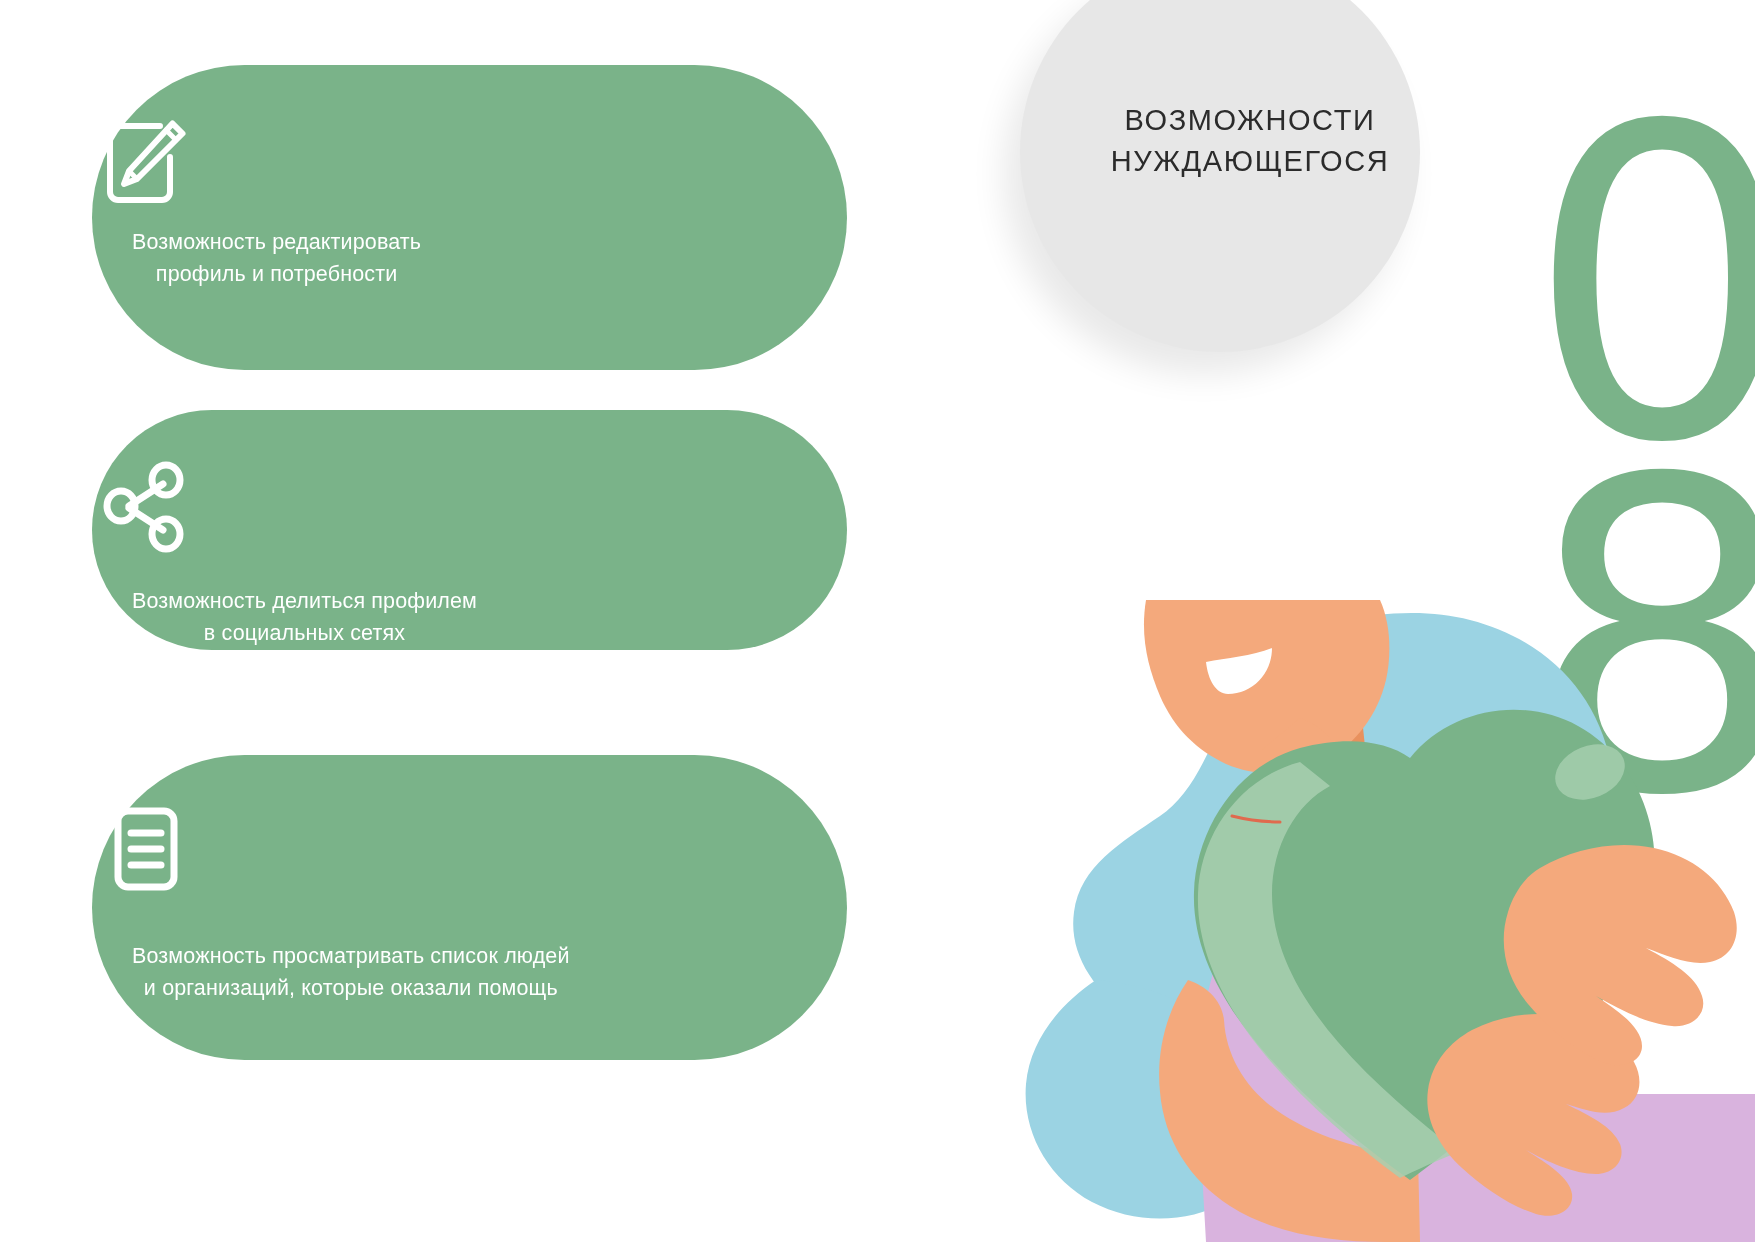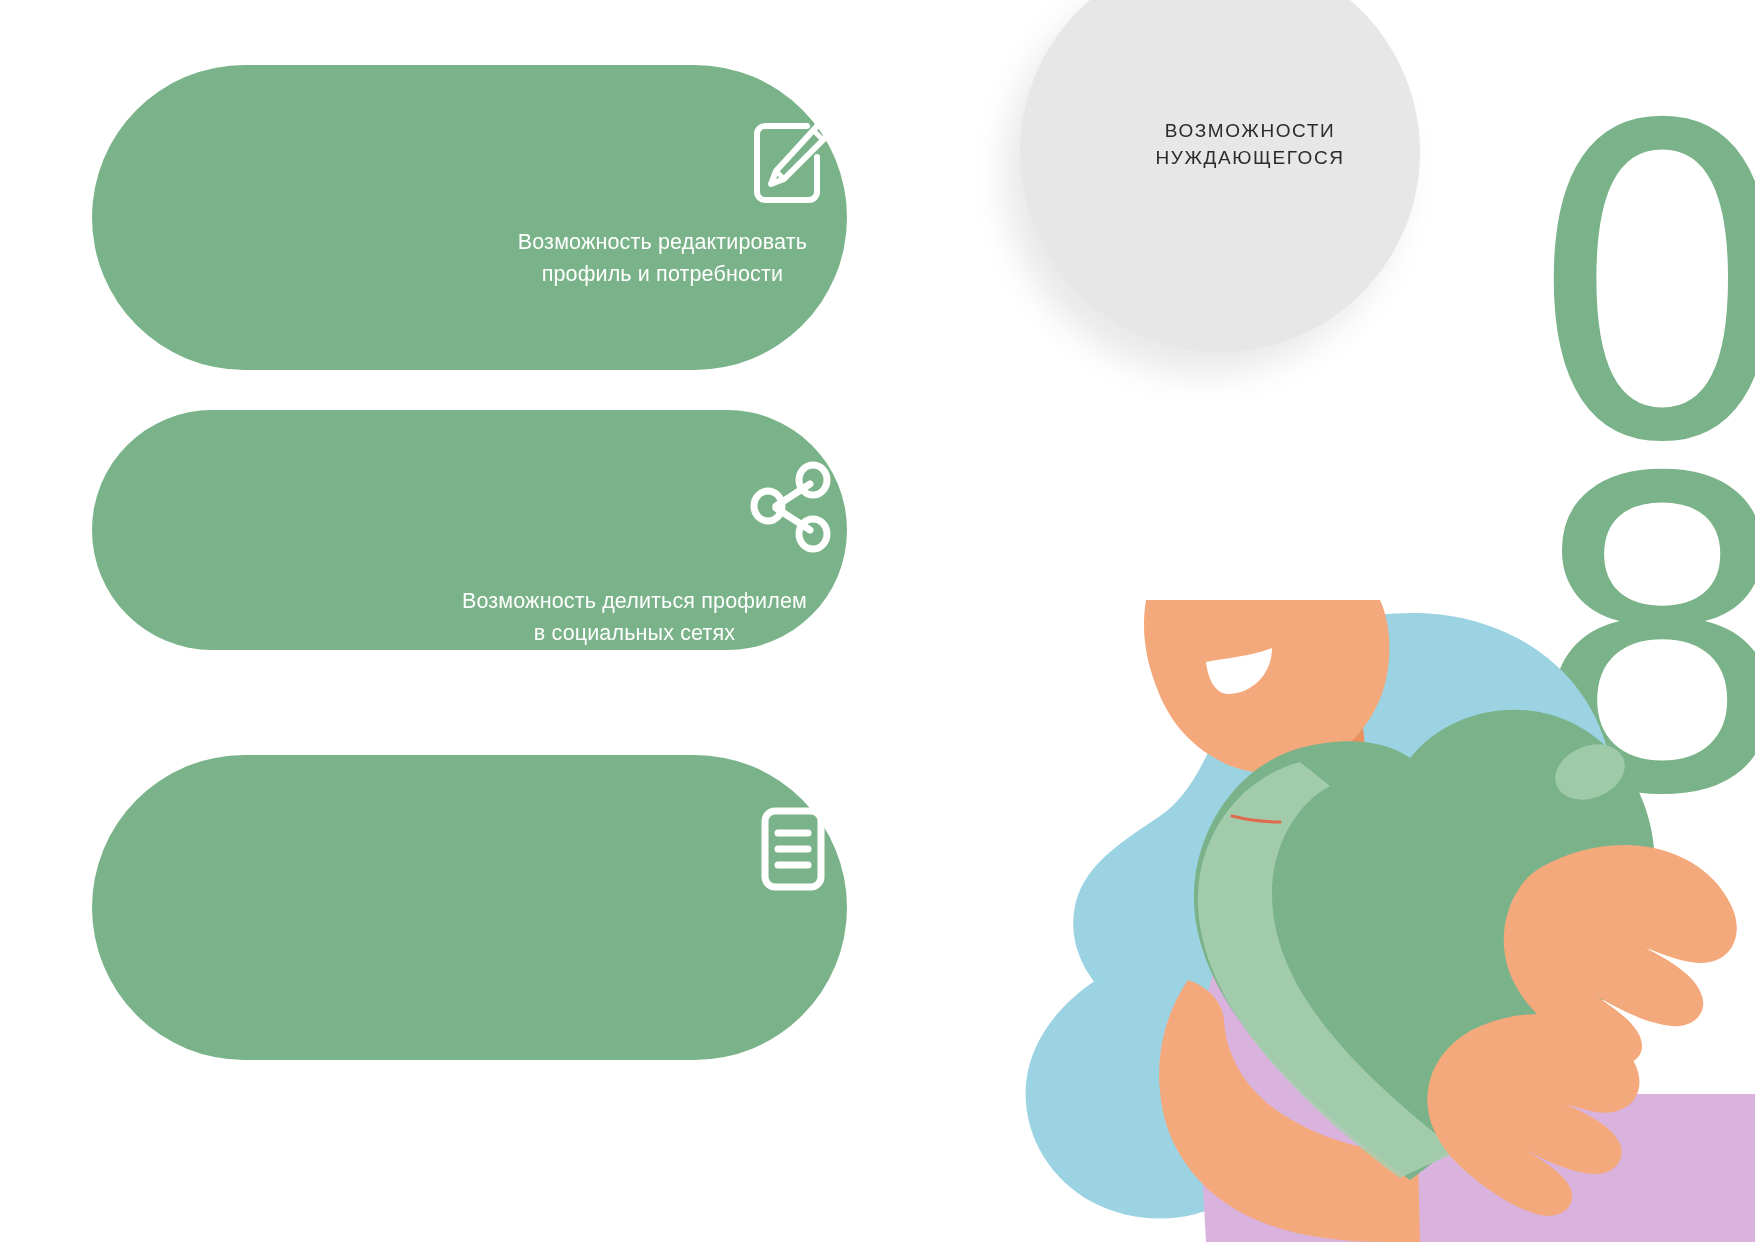--- a/index.html
+++ b/index.html
@@ -34,43 +34,43 @@
     left:1020px;top:-48px;
     width:400px;height:400px;
     border-radius:50%;
     background:#E7E7E7;
     box-shadow:-16px 22px 34px rgba(0,0,0,0.09);
     z-index:3;
   }
   .title-text{
     position:absolute;
     left:1030px;
-    top:118px;
+    top:100px;
     width:440px;
     text-align:center;
     color:#2b2b2b;
-    font-size:19px;
+    font-size:29px;
     line-height:1.42;
     letter-spacing:1.6px;
     font-weight:400;
     z-index:5;
     white-space:pre-line;
   }
 
   
   .cards{position:absolute;left:0;top:0;z-index:4;}
   .card{
     position:absolute;
     left:92px;
     width:755px;
     background:#7AB389;
     border-radius:180px;
     display:flex;
     flex-direction:column;
-    align-items:flex-end;
+    align-items:flex-start;
     box-sizing:border-box;
   }
   #card-0{top:65px;height:305px;padding-top:46px;}
   #card-1{top:410px;height:240px;padding-top:45px;}
   #card-2{top:755px;height:305px;padding-top:42px;}
 
   .card-icon{
     width:108px;height:104px;
     display:flex;align-items:center;justify-content:center;
     margin-bottom:12px;
@@ -222,16 +222,18 @@
 
     <div class="card" id="card-2">
       <div class="card-icon">
         <svg width="100" height="100" viewBox="0 0 100 100" xmlns="http://www.w3.org/2000/svg">
           <rect x="22" y="12" width="56" height="76" rx="10" ry="10" fill="none" stroke="#FFFFFF" stroke-width="7"></rect>
           <line x1="35" y1="34" x2="65" y2="34" stroke="#FFFFFF" stroke-width="7" stroke-linecap="round"></line>
           <line x1="35" y1="50" x2="65" y2="50" stroke="#FFFFFF" stroke-width="7" stroke-linecap="round"></line>
           <line x1="35" y1="66" x2="65" y2="66" stroke="#FFFFFF" stroke-width="7" stroke-linecap="round"></line>
         </svg>
       </div>
+      <div class="card-text">Возможность просматривать список людей
+и организаций, которые оказали помощь</div>
     </div>
 
   </div>
 </div>
 
 </body></html>

